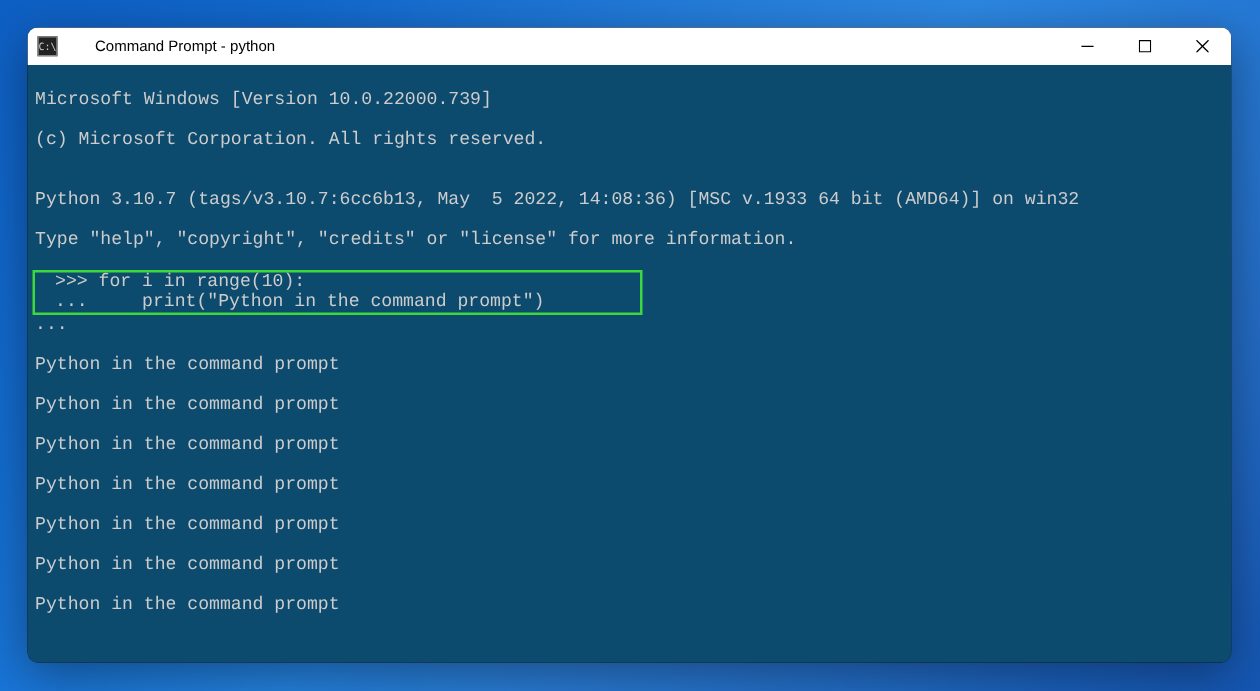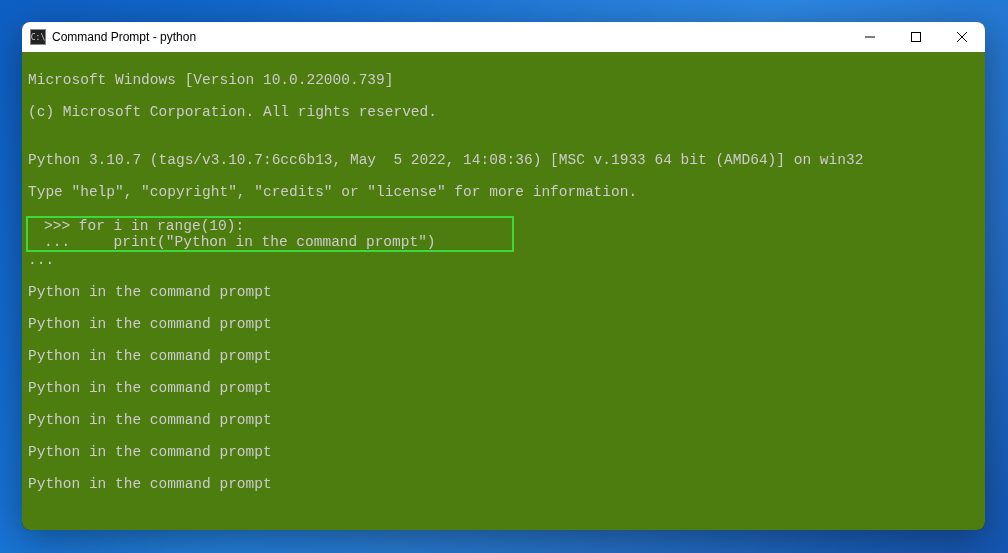--- a/index.html
+++ b/index.html
@@ -66,37 +66,38 @@
       display: flex;
       align-items: center;
       justify-content: center;
       font-size: 8px;
       color: #ccc;
       font-family: monospace;
     }
     .title-text {
       font-size: 12px;
       color: #000;
+      margin-left: 24px;
     }
     .window-controls {
       display: flex;
       height: 100%;
     }
     .win-btn {
       width: 46px;
       height: 100%;
       display: flex;
       align-items: center;
       justify-content: center;
       cursor: pointer;
     }
     .win-btn svg { width: 10px; height: 10px; }
     .terminal {
       flex: 1;
-      background: #4d7c0f;
+      background: #0c4a6e;
       padding: 4px 6px;
       font-family: 'Consolas', 'Courier New', monospace;
       font-size: 14.5px;
       line-height: 16px;
       color: #cccccc;
       white-space: pre;
       overflow: hidden;
       position: relative;
     }
     .highlight-box {

